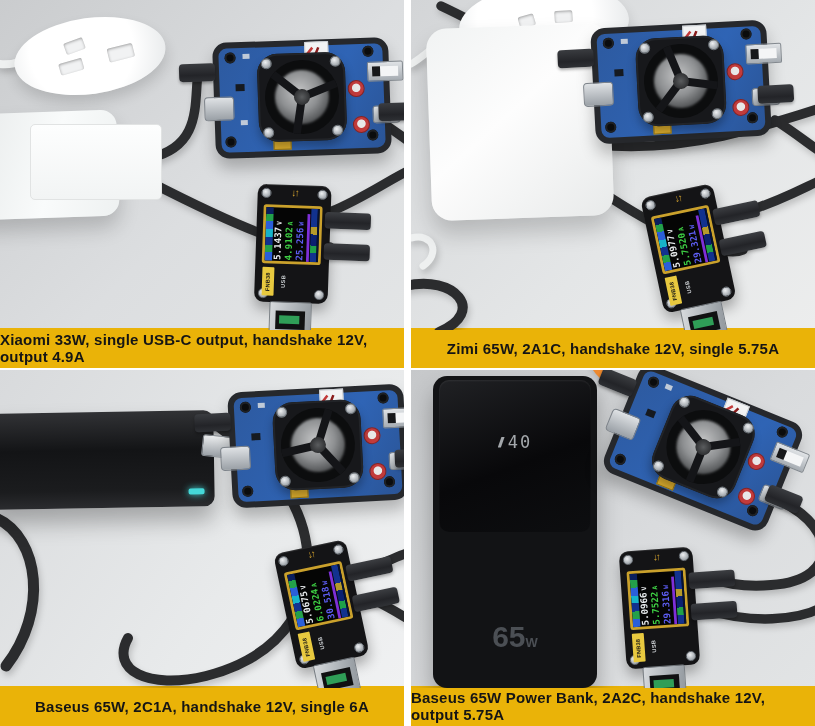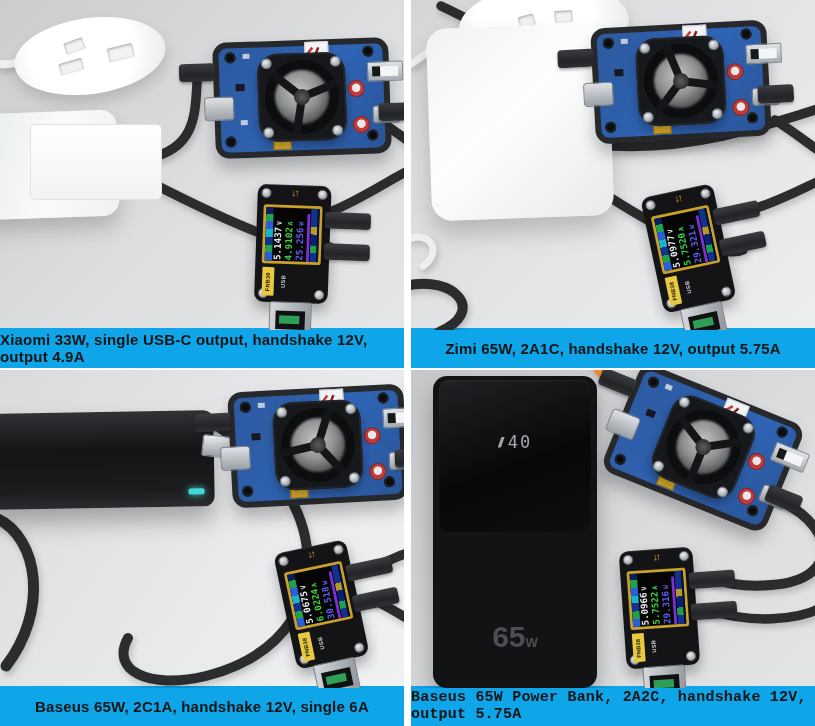--- a/index.html
+++ b/index.html
@@ -7,25 +7,25 @@
         font-family:"Liberation Sans",sans-serif;overflow:hidden;}
 
   
   .photo{position:absolute;overflow:hidden;}
   #photo1{left:0;top:0;width:404px;height:330px;background:linear-gradient(135deg,#caccce,#dcdee0 55%,#e3e5e6);}
   #photo2{left:411px;top:0;width:404px;height:330px;background:linear-gradient(135deg,#d3d5d7,#e4e6e7 60%,#eceded);}
   #photo3{left:0;top:370px;width:404px;height:318px;background:linear-gradient(125deg,#d8dadc,#e8eaeb 60%,#f0f1f2);}
   #photo4{left:411px;top:370px;width:404px;height:318px;background:linear-gradient(135deg,#c6c8ca,#d9dbdd 55%,#e2e4e5);}
 
   .caption{position:absolute;height:40px;display:flex;align-items:center;justify-content:center;
-           font-size:15px;font-weight:600;color:#151515;letter-spacing:.2px;background:#0ea5e9;}
+           font-size:15px;font-weight:600;color:#151515;letter-spacing:.2px;background:#eab308;}
   #cap1{left:0;top:328px;width:404px;}
   #cap2{left:411px;top:328px;width:404px;}
   #cap3{left:0;top:686px;width:404px;}
-  #cap4{left:411px;top:686px;width:404px;font-family:Liberation Mono, monospace;}
+  #cap4{left:411px;top:686px;width:404px;}
 
   .cables{position:absolute;left:0;top:0;z-index:2;pointer-events:none;}
   .devz{z-index:3;} 
   .boardz{z-index:4;}
   .testerz{z-index:5;}
 
   
   .outlet{position:absolute;border-radius:50%;
           background:radial-gradient(circle at 45% 40%,#ffffff 55%,#eceeef 85%,#e2e4e5);
           box-shadow:0 8px 14px rgba(0,0,0,.14);}
@@ -533,17 +533,17 @@
       </div>
       <div class="t-usba">
         <div class="t-usba-slot">
             <div class="t-usba-tab"></div>
           </div>
       </div>
     </div>
   </div>
 
   <div class="caption" id="cap1">Xiaomi 33W, single USB-C output, handshake 12V, output 4.9A</div>
-  <div class="caption" id="cap2">Zimi 65W, 2A1C, handshake 12V, output 5.75A</div>
+  <div class="caption" id="cap2">Zimi 65W, 2A1C, handshake 12V, single 5.75A</div>
   <div class="caption" id="cap3">Baseus 65W, 2C1A, handshake 12V, single 6A</div>
   <div class="caption" id="cap4">Baseus 65W Power Bank, 2A2C, handshake 12V, output 5.75A</div>
 
 </div>
 
 </body></html>

